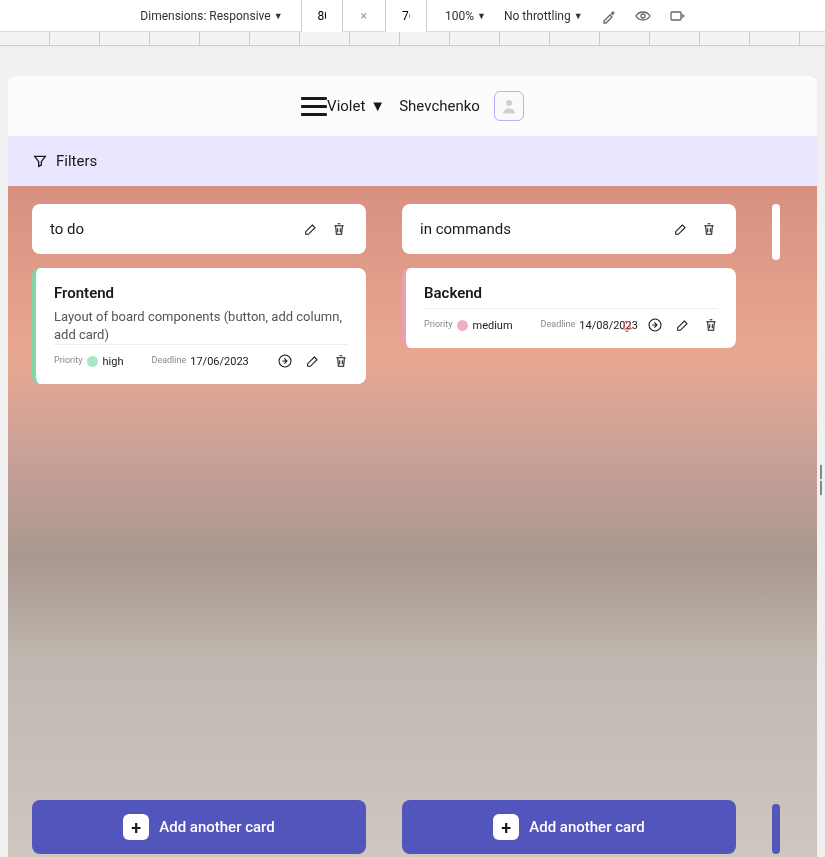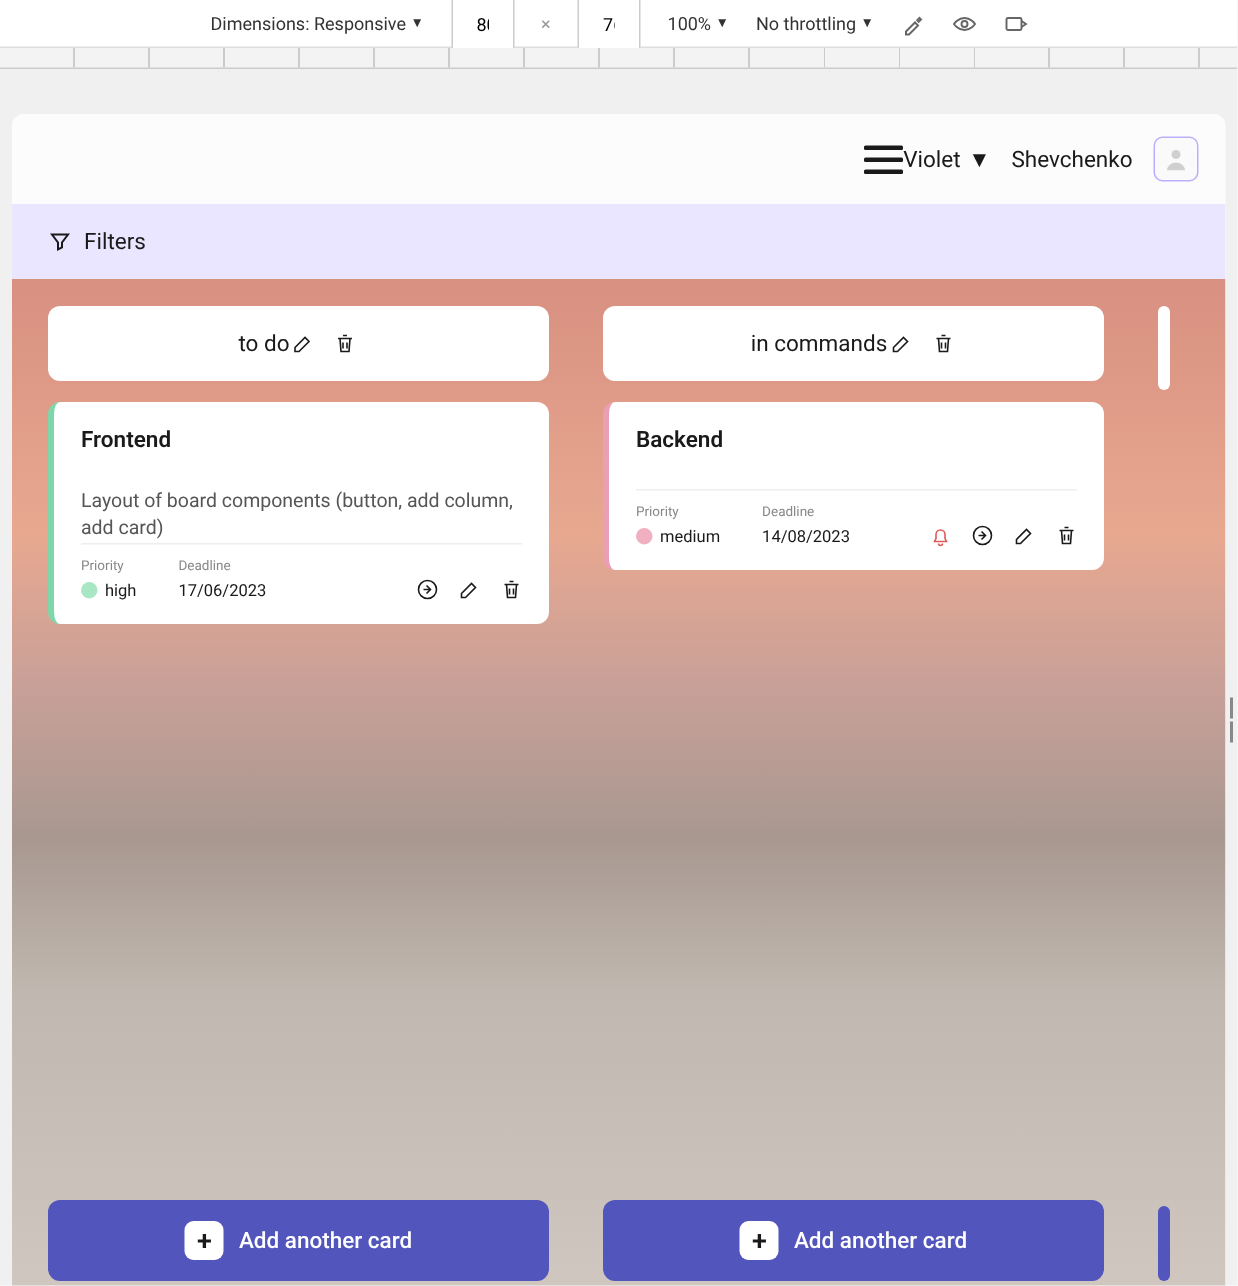--- a/index.html
+++ b/index.html
@@ -8,45 +8,45 @@
 .devtools-bar .dim-label{display:flex;align-items:center;gap:4px}
 .devtools-bar input{width:42px;height:20px;border:1px solid #ccc;font-size:12px;text-align:center;padding:16px}
 .devtools-bar .sep{color:#999}
 .devtools-bar .dropdown{display:flex;align-items:center;gap:3px;cursor:pointer}
 .devtools-bar .tri{font-size:9px}
 .devtools-bar .tool-icon{width:16px;height:16px;display:flex;align-items:center;justify-content:center;color:#666;cursor:pointer}
 .ruler{height:14px;background:#f3f3f3;border-bottom:1px solid #ccc;position:relative}
 .ruler::before{content:"";position:absolute;top:0;left:0;right:0;height:100%;background-image:repeating-linear-gradient(to right,transparent,transparent 49px,#ccc 49px,#ccc 50px)}
 .app-wrap{padding:30px 8px 0 8px}
 .app{background:#fcfcfc;border-radius:8px 8px 0 0;overflow:hidden;height:790px;display:flex;flex-direction:column}
-.header{height:60px;display:flex;align-items:center;padding:0 18px;justify-content:flex-end;background:#fcfcfc}
+.header{height:60px;display:flex;align-items:center;padding:0 18px;justify-content:center;background:#fcfcfc}
 .hamburger{display:flex;flex-direction:column;gap:5px;cursor:pointer}
 .hamburger span{width:26px;height:3px;background:#1a1a1a;border-radius:1px}
 .header-right{display:flex;align-items:center;gap:14px}
 .theme-sel{display:flex;align-items:center;gap:5px;font-size:15px;color:#1a1a1a;cursor:pointer}
 .username{font-size:15px;color:#1a1a1a}
 .avatar{width:30px;height:30px;border:1px solid #b8b0ff;border-radius:6px;display:flex;align-items:center;justify-content:center;background:#fafafa}
 .avatar svg{width:18px;height:18px;fill:#d0d0d0}
 .subheader{background:#ebe6ff;padding:16px 24px;display:flex;justify-content:space-between;align-items:center}
 .board-title{font-size:20px;font-weight:600;color:#1a1a1a}
 .filters{display:flex;align-items:center;gap:8px;font-size:15px;color:#1a1a1a;cursor:pointer}
 .board{flex:1;background:linear-gradient(to bottom,#d89080 0%,#e8a890 25%,#c8a098 40%,#a89890 55%,#c0b8b0 70%,#d0c8c0 100%);padding:18px 24px 12px 24px;display:flex;gap:36px;overflow-x:auto;position:relative}
 .column{width:334px;flex-shrink:0;display:flex;flex-direction:column}
-.col-header{background:#fff;border-radius:8px;padding:16px 18px;display:flex;justify-content:center;align-items:center;margin-bottom:14px}
+.col-header{background:#fff;border-radius:8px;padding:16px 18px;display:flex;justify-content:space-between;align-items:center;margin-bottom:14px}
 .col-title{font-size:15px;color:#1a1a1a}
 .col-actions{display:flex;gap:10px}
 .icon-btn{width:18px;height:18px;display:flex;align-items:center;justify-content:center;cursor:pointer;color:#1a1a1a}
 .icon-btn svg{width:16px;height:16px;stroke:currentColor;fill:none;stroke-width:1.6}
 .card{background:#fff;border-radius:8px;padding:16px 18px;position:relative;border-left:4px solid transparent;margin-bottom:12px}
 .card.high{border-left-color:#7fd6a8}
 .card.medium{border-left-color:#eb9fb4}
-.card-title{font-size:15px;font-weight:600;color:#1a1a1a;margin-bottom:24px}
+.card-title{font-size:15px;font-weight:600;color:#1a1a1a;margin-bottom:6px}
 .card-desc{font-size:13px;color:#555;line-height:1.4;margin-bottom:0}
 .card-meta{display:flex;gap:28px;padding-top:10px;border-top:1px solid #eee}
-.meta-block{display:flex;flex-direction:column;gap:4px}
+.meta-block{display:flex;gap:4px}
 .meta-label{font-size:9px;color:#888}
 .meta-value{font-size:11px;color:#1a1a1a;display:flex;align-items:center;gap:5px}
 .dot{width:11px;height:11px;border-radius:50%}
 .dot.high{background:#a8e6c4}
 .dot.medium{background:#f0b0c0}
 .card-actions{position:absolute;bottom:14px;right:16px;display:flex;gap:10px;align-items:center}
 .bell{color:#e05858}
 .spacer{flex:1}
 .add-card-btn{background:#5255bc;color:#fff;border:none;border-radius:8px;padding:14px;font-size:15px;font-weight:500;display:flex;align-items:center;justify-content:center;gap:10px;cursor:pointer;width:100%}
 .plus-box{width:26px;height:26px;background:#fff;color:#1a1a1a;border-radius:6px;display:flex;align-items:center;justify-content:center;font-size:18px;font-weight:600}

